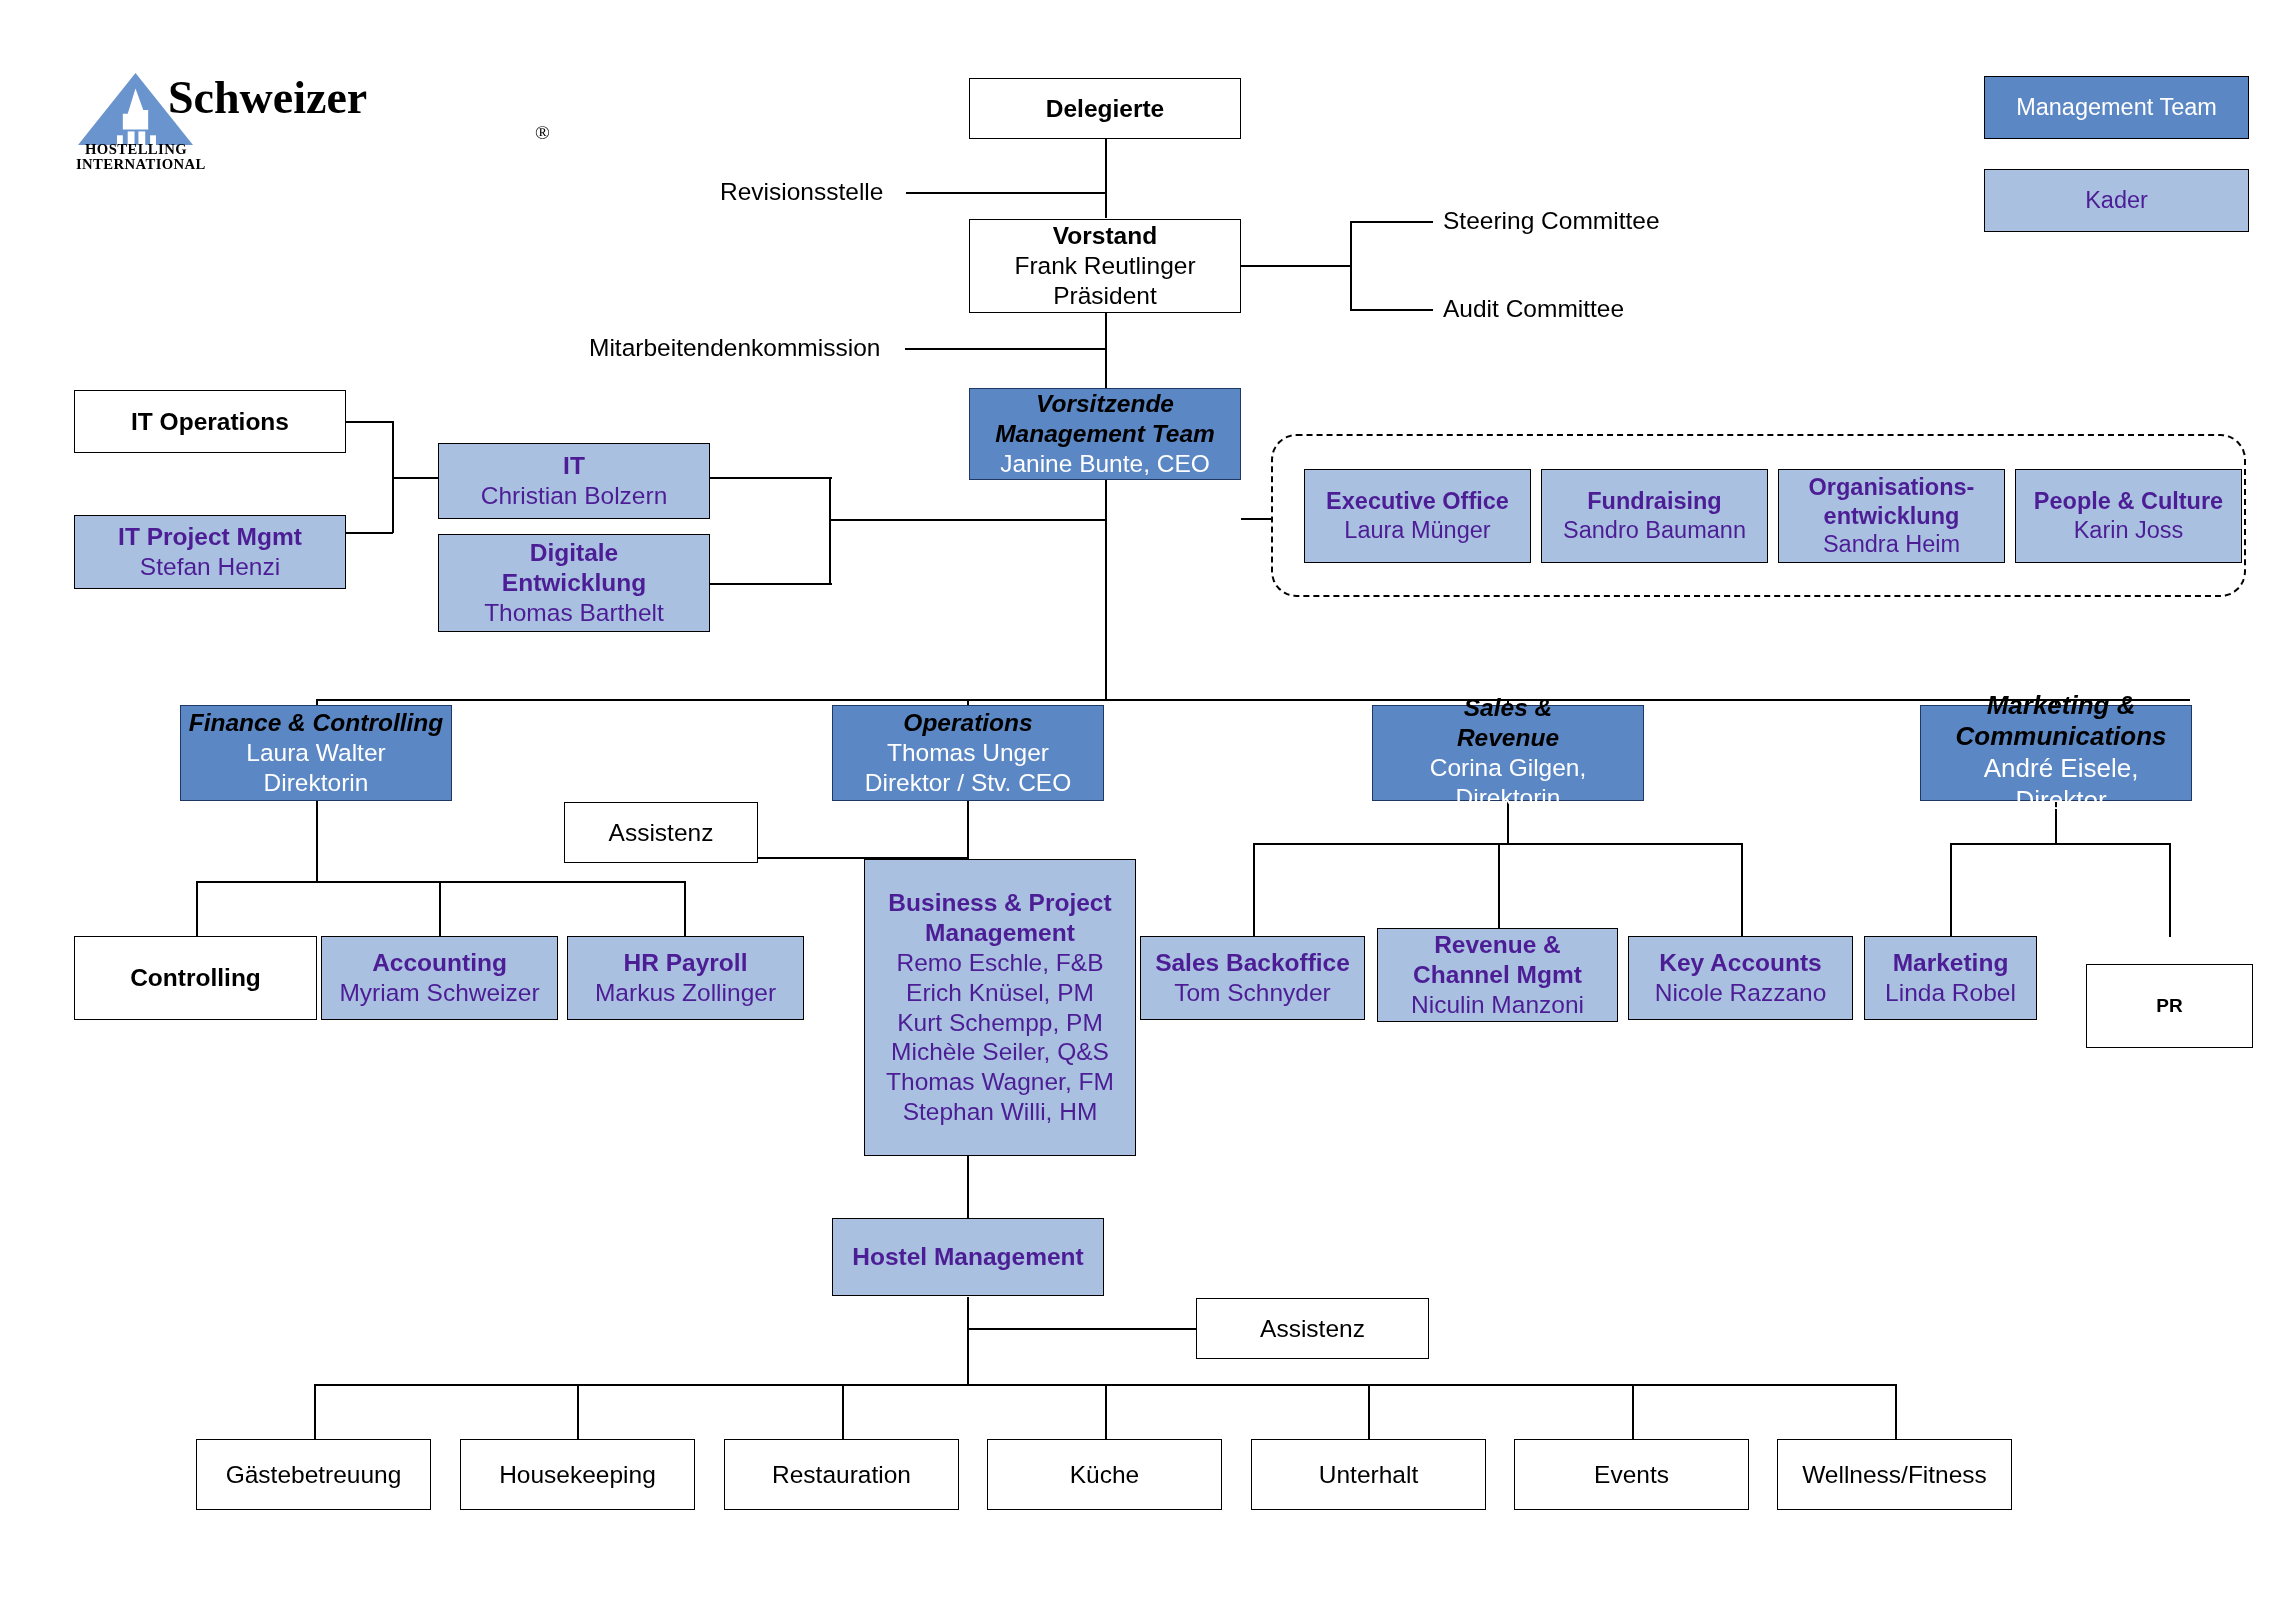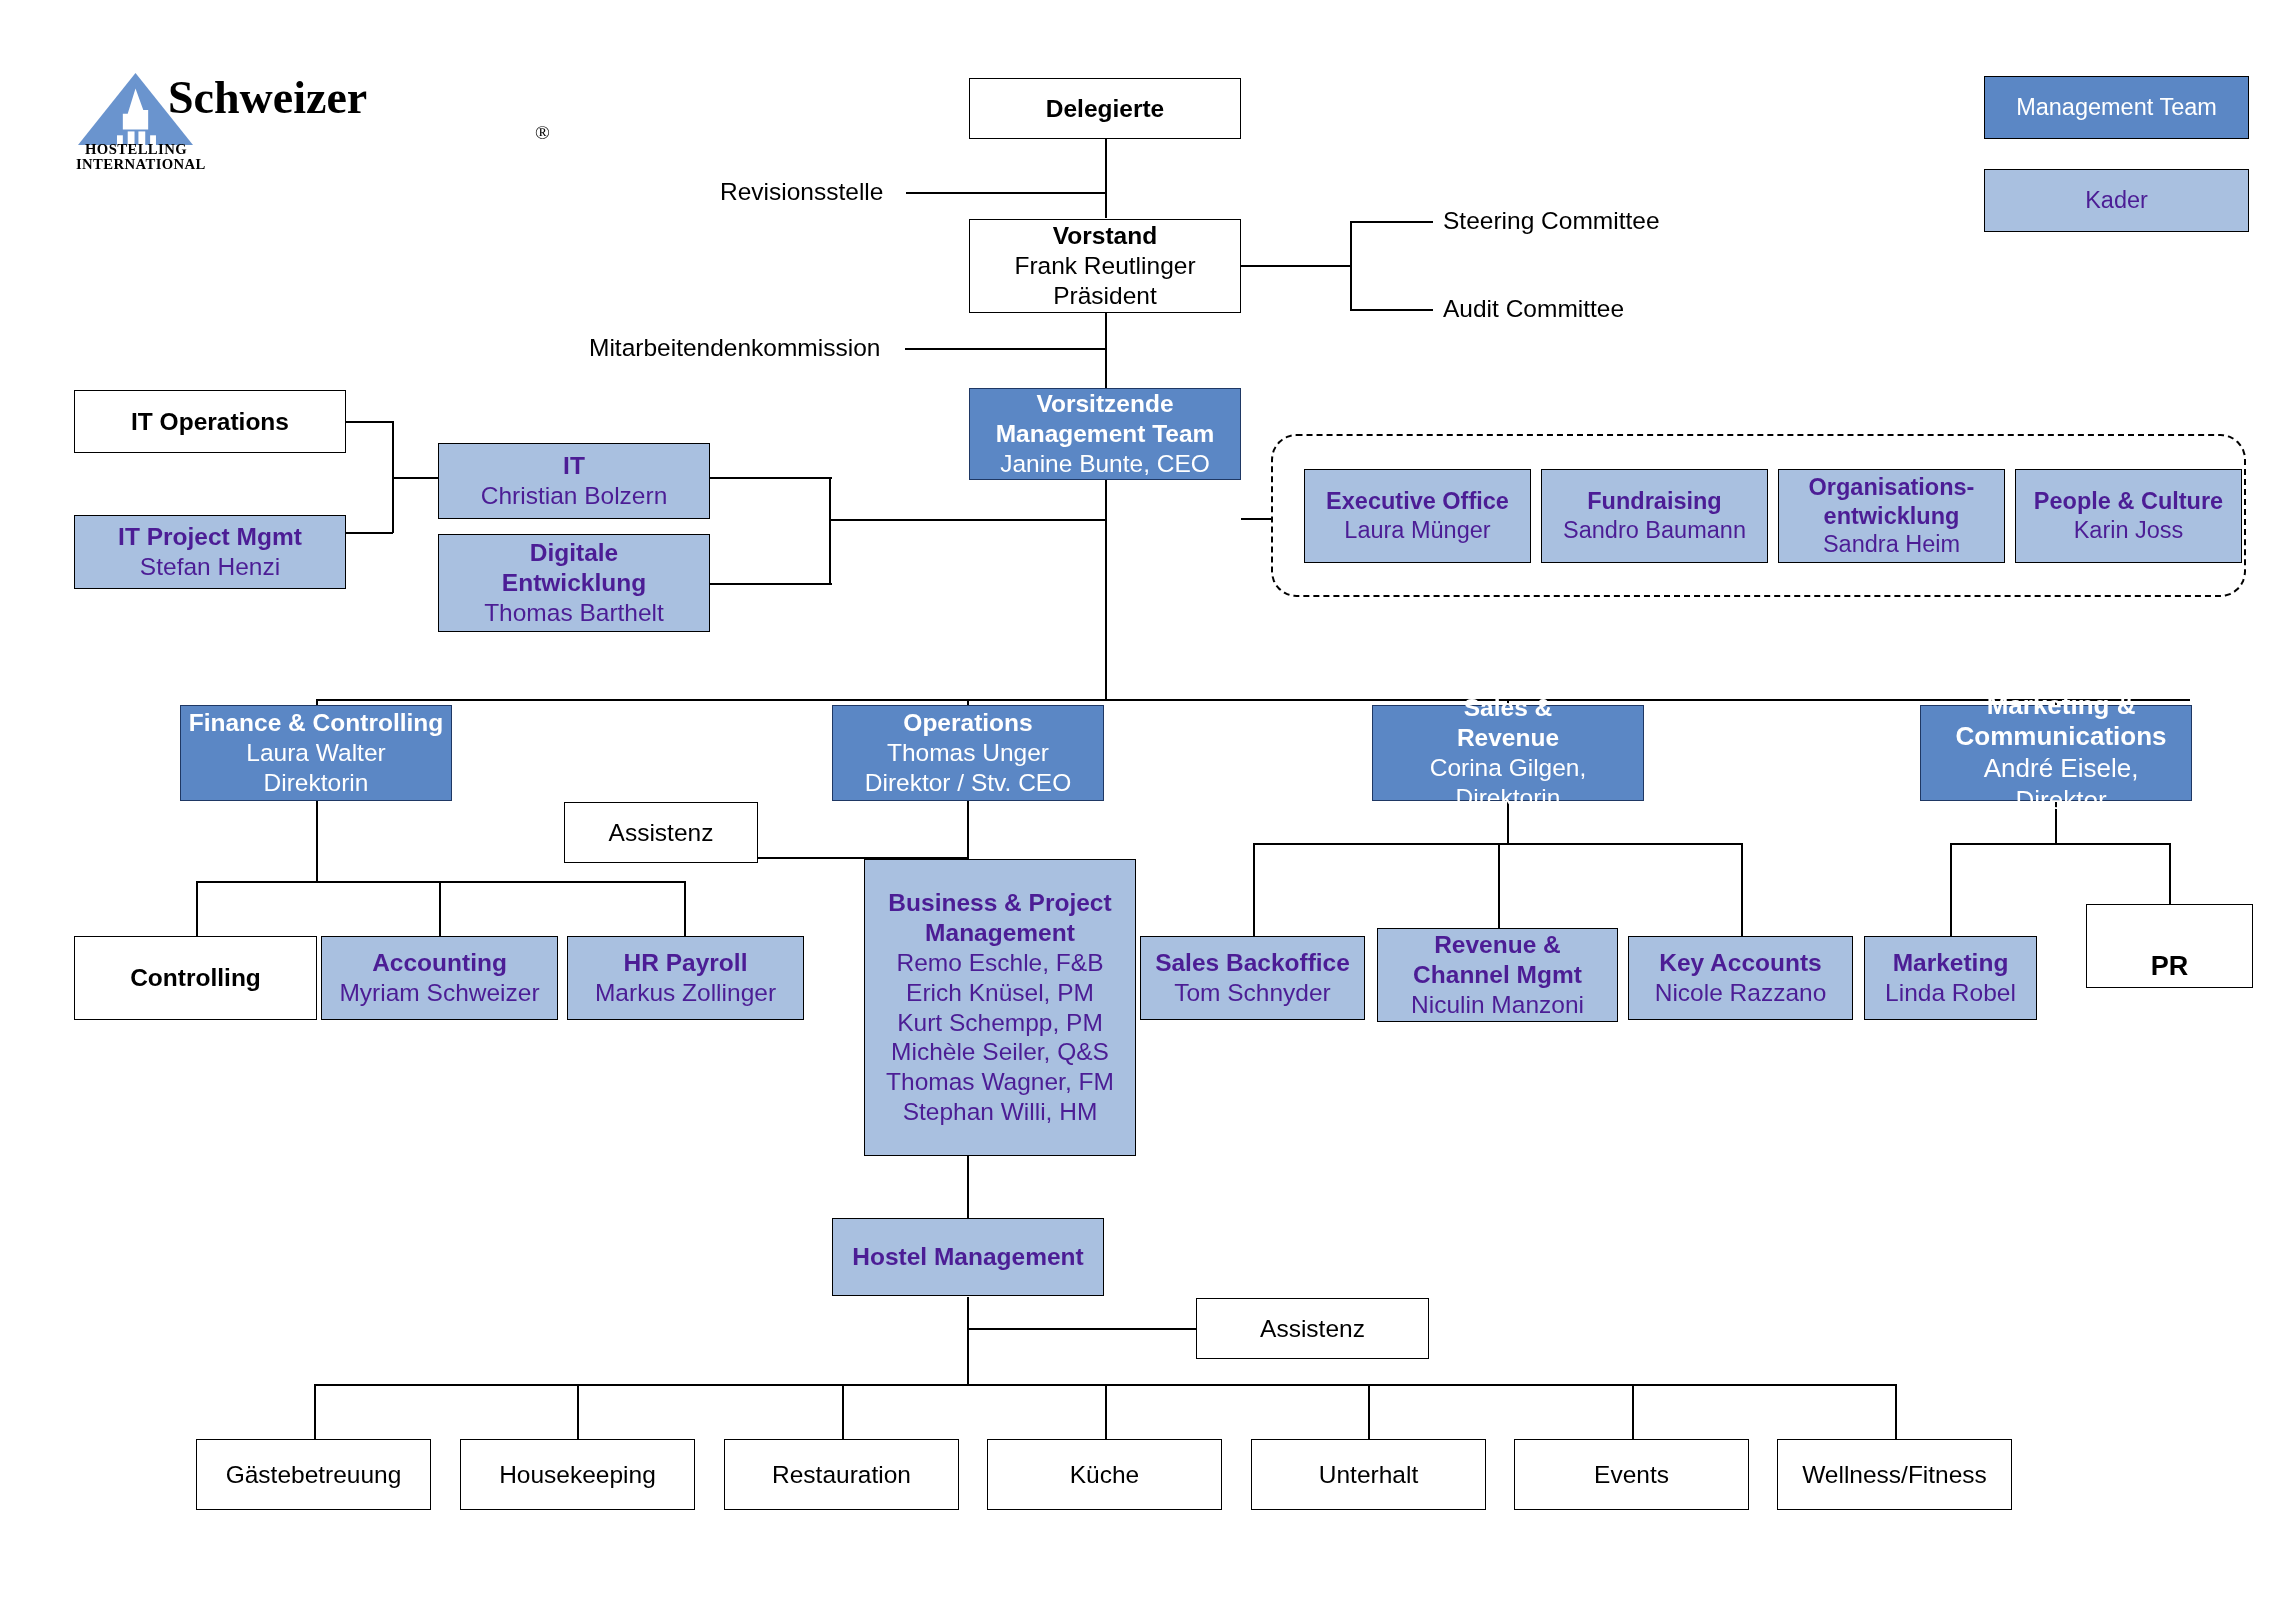--- a/index.html
+++ b/index.html
@@ -34,21 +34,21 @@
   }
   .node .title {
     font-weight: bold;
   }
   .node .sub {
     font-weight: normal;
   }
   .white  { background: #ffffff; color: #000000; }
   .kader  { background: #a9c0e0; color: #4c1d95; }
   .mgmt   { background: #5b87c5; color: #ffffff; border-color: #1f3864; }
-  .mgmt .title { color: #ffffff; }
+  .mgmt .title { color: #000000; font-style: italic; }
   .mgmt .sub   { color: #ffffff; }
   .kader, .white { border-color: #000000; }
 
   
   .plainlabel {
     position: absolute;
     white-space: nowrap;
     z-index: 6;
   }
 
@@ -374,18 +374,18 @@
 
   <div class="ln vl" style="left:2055px; top:801px; height:44px;"></div>
   <div class="ln hl" style="left:1950px; top:843px; width:220px;"></div>
   <div class="ln vl" style="left:1950px; top:843px; height:94px;"></div>
   <div class="ln vl" style="left:2169px; top:843px; height:94px;"></div>
 
   <div class="node kader" style="left:1864px; top:936px; width:173px; height:84px; font-size:24.5px;">
     <span class="title">Marketing</span>
     <span class="sub">Linda Robel</span>
   </div>
-  <div class="node white" style="left:2086px; top:904px; width:167px; height:84px; font-size:27px;justify-content:flex-end;">
+  <div class="node white" style="left:2086px; top:964px; width:167px; height:84px; font-size:19px;">
     <span class="title">PR</span>
   </div>
 
 </div>
 
 
 </body></html>

